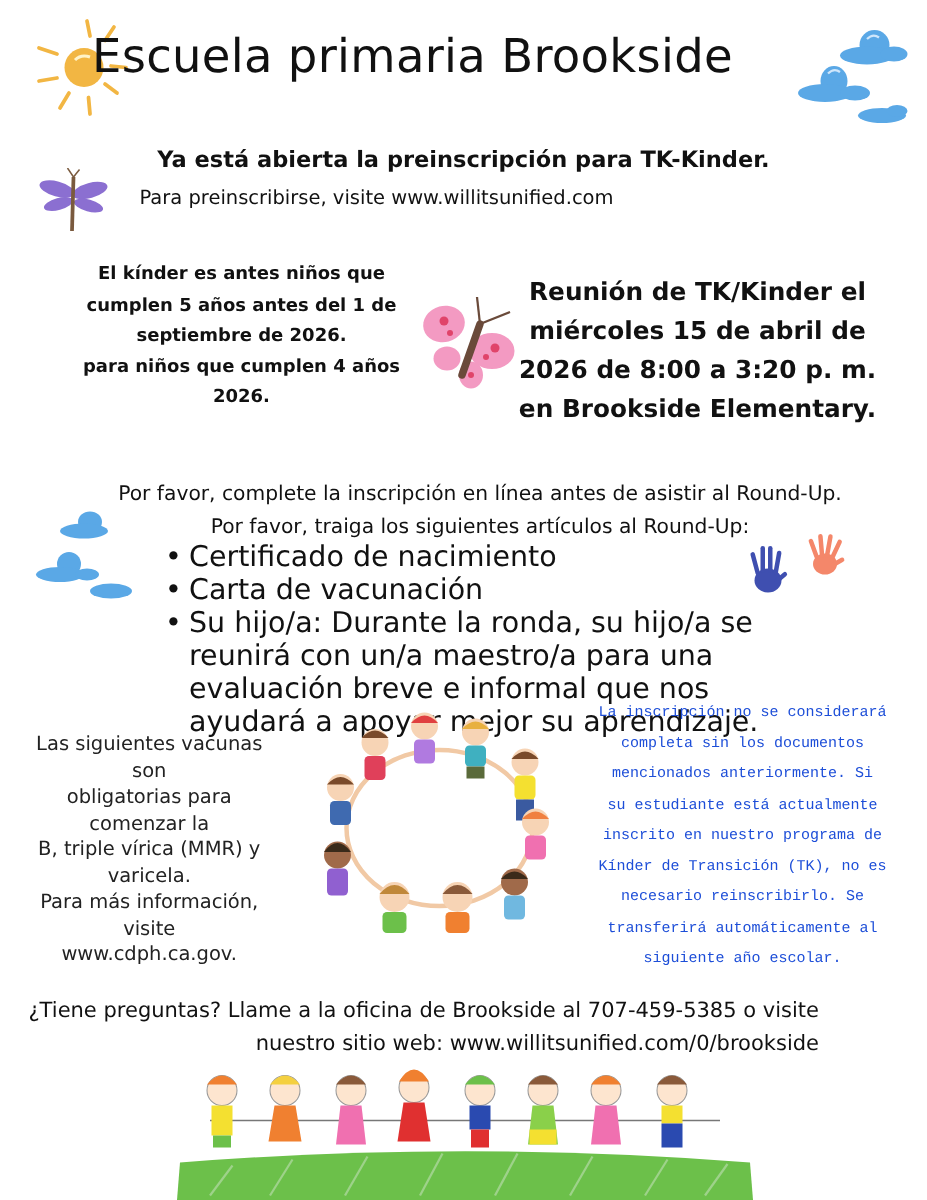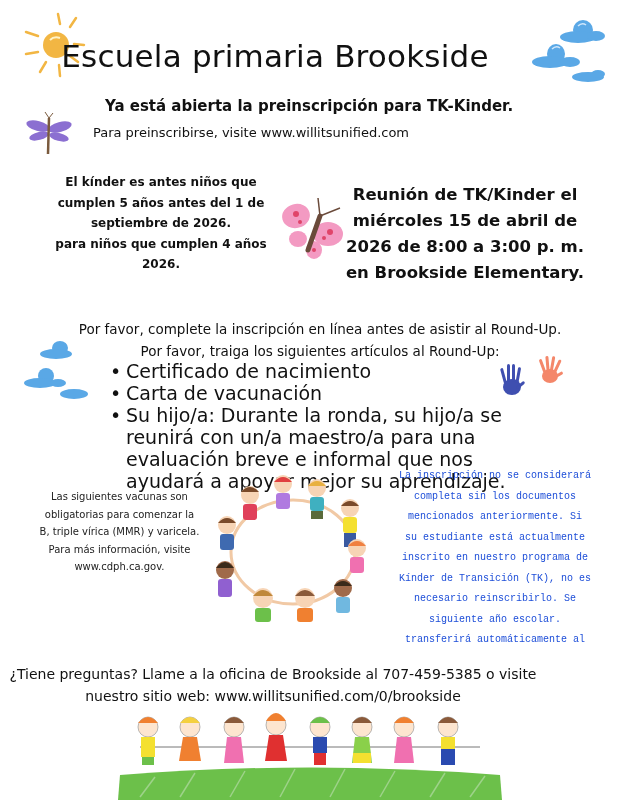--- a/index.html
+++ b/index.html
@@ -1,30 +1,30 @@
 <!DOCTYPE html>
 <html><head>
 <meta charset="utf-8">
 <style>
   html, body { margin: 0; padding: 0; background: #ffffff; }
   body { width: 618px; height: 800px; position: relative; overflow: hidden; font-family: "DejaVu Sans", sans-serif; color: #111; }
   .abs { position: absolute; }
   .center { text-align: center; }
-  .title { left: 0; width: 550px; top: 38px; font-size: 31px; font-weight: normal; letter-spacing: 0.2px; color: #111; }
+  .title { left: 0; width: 550px; top: 20px; font-size: 31px; font-weight: normal; letter-spacing: 0.2px; color: #111; }
   .sub1 { left: 0; width: 618px; top: 97px; font-size: 15px; font-weight: bold; }
   .sub2 { left: 0; width: 502px; top: 125px; font-size: 13px; }
   .leftinfo { left: 50px; width: 222px; top: 172px; font-size: 12px; font-weight: bold; line-height: 20.5px; }
   .meeting { left: 340px; width: 250px; top: 182px; font-size: 16.5px; font-weight: bold; line-height: 26px; }
   .please1 { left: 60px; width: 520px; top: 318px; font-size: 13.5px; line-height: 22px; }
   .items { left: 110px; top: 360px; width: 420px; font-size: 19px; line-height: 22px; margin: 0; padding: 0; list-style: none; }
   .items li { position: relative; padding-left: 16px; }
   .items li::before { content: "•"; position: absolute; left: 0; top: 0; }
-  .vaccines { left: 32px; width: 175px; top: 488px; font-size: 10px; line-height: 17.5px; color: #222; }
+  .vaccines { left: 12px; width: 175px; top: 488px; font-size: 13px; line-height: 17.5px; color: #222; }
   .complete { left: 382px; width: 226px; top: 466px; font-size: 10px; line-height: 20.5px; color: #1d4ed8; font-family: Liberation Mono, monospace; }
-  .contact { left: 0; width: 546px; top: 663px; font-size: 14px; line-height: 22px; }
+  .contact { left: 0; width: 546px; top: 663px; font-size: 14px; line-height: 22px; text-align: right; }
   svg { display: block; }
 </style>
 </head>
 <body>
 
 <div class="abs" style="left:18px;top:10px;">
   <svg width="80" height="70" viewBox="0 0 80 70">
     <g stroke="#f2b643" stroke-width="2.5" stroke-linecap="round">
       <line x1="40" y1="4" x2="42" y2="14"></line>
       <line x1="58" y1="8" x2="52" y2="17"></line>
@@ -100,21 +100,21 @@
     </g>
     <path d="M42 24 L30 58" stroke="#6a4a3a" stroke-width="5" stroke-linecap="round"></path>
     <path d="M42 24 L40 6" stroke="#6a4a3a" stroke-width="1.5" fill="none"></path>
     <path d="M42 24 L62 16" stroke="#6a4a3a" stroke-width="1.5" fill="none"></path>
   </svg>
 </div>
 
 <div class="abs center meeting">
   <div>Reunión de TK/Kinder el</div>
   <div>miércoles 15 de abril de</div>
-  <div>2026 de 8:00 a 3:00 p. m.</div>
+  <div>2026 de 8:00 a 3:20 p. m.</div>
   <div>en Brookside Elementary.</div>
 </div>
 
 <div class="abs center please1">
   <div>Por favor, complete la inscripción en línea antes de asistir al Round-Up.</div>
   <div>Por favor, traiga los siguientes artículos al Round-Up:</div>
 </div>
 
 <div class="abs" style="left:20px;top:340px;">
   <svg width="70" height="72" viewBox="0 0 70 72">
@@ -206,22 +206,22 @@
 </div>
 
 <div class="abs center complete">
   <div>La inscripción no se considerará</div>
   <div>completa sin los documentos</div>
   <div>mencionados anteriormente. Si</div>
   <div>su estudiante está actualmente</div>
   <div>inscrito en nuestro programa de</div>
   <div>Kínder de Transición (TK), no es</div>
   <div>necesario reinscribirlo. Se</div>
+  <div>transferirá automáticamente al</div>
   <div>siguiente año escolar.</div>
-  <div>transferirá automáticamente al</div>
 </div>
 
 <div class="abs center contact">
   <div>¿Tiene preguntas? Llame a la oficina de Brookside al 707-459-5385 o visite</div>
   <div>nuestro sitio web: www.willitsunified.com/0/brookside</div>
 </div>
 
 <div class="abs" style="left:110px;top:705px;">
   <svg width="400" height="95" viewBox="0 0 400 95">
     <path d="M10 70 Q200 55 390 70 L392 95 L8 95 Z" fill="#6cc04a"></path>

